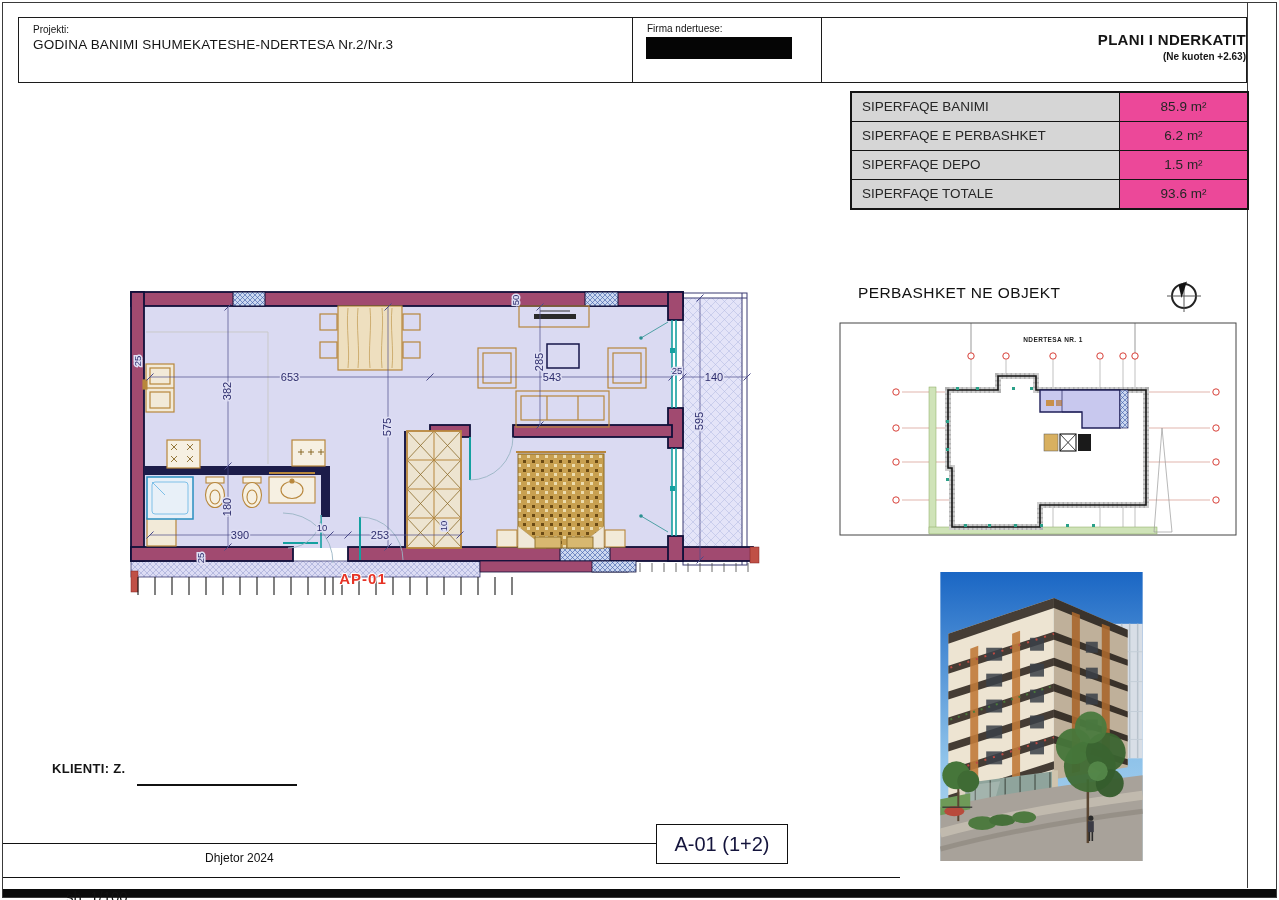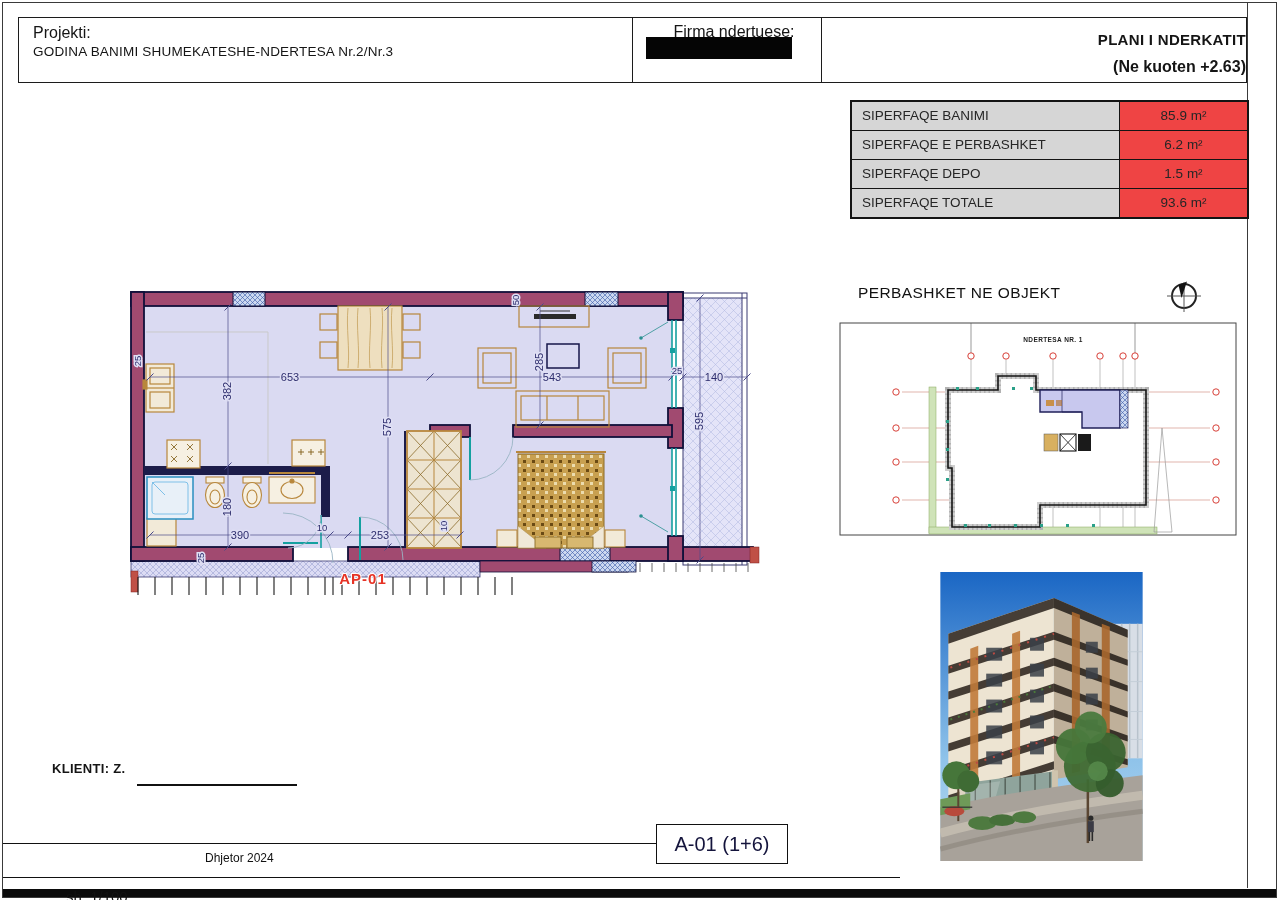--- a/index.html
+++ b/index.html
@@ -5,32 +5,32 @@
   html,body{margin:0;padding:0;background:#ffffff;}
   .page{position:relative;width:1279px;height:900px;background:#fff;overflow:hidden;
         font-family:"Liberation Sans",sans-serif;color:#151515;}
   .page-border{position:absolute;left:2px;top:2px;width:1273px;height:894px;border:1.5px solid #3a3a3a;}
   .right-margin-line{position:absolute;left:1247px;top:3px;height:885px;width:0;border-left:1px solid #3a3a3a;}
   .bottom-band{position:absolute;left:3px;right:3px;bottom:3px;height:8px;background:#0b0b0b;}
 
   
   .hdr{position:absolute;left:18px;top:17px;width:1229px;height:66px;border:1px solid #1c1c1c;display:flex;box-sizing:border-box;background:#fff;}
   .hdr-c1{width:614px;border-right:1px solid #1c1c1c;box-sizing:border-box;padding:6px 12px 0 14px;}
-  .hdr-c2{width:189px;border-right:1px solid #1c1c1c;box-sizing:border-box;padding:5px 0 0 14px;position:relative;text-align:center;}
+  .hdr-c2{width:189px;border-right:1px solid #1c1c1c;box-sizing:border-box;padding:5px 0 0 14px;position:relative;}
   .hdr-c3{flex:1;text-align:right;padding-top:13px;font-weight:bold;}
-  .t12{font-size:16px;} .t13{font-size:13.5px;letter-spacing:.2px;} .t15{font-size:15px;letter-spacing:.3px;}
-  .mt2{margin-top:2px;} .mt8{margin-top:8px;} .mt3{margin-top:10px;}
+  .t12{font-size:10px;} .t13{font-size:13.5px;letter-spacing:.2px;} .t15{font-size:15px;letter-spacing:.3px;}
+  .mt2{margin-top:2px;} .mt8{margin-top:8px;} .mt3{margin-top:3px;}
   .firm-logo{position:absolute;left:13px;top:19px;width:146px;height:22px;background:#050505;}
 
   
-  .area-table{position:absolute;left:850px;top:91px;width:399px;border:2px solid #141414;box-sizing:border-box;background:#fff;margin-top:9px;}
+  .area-table{position:absolute;left:850px;top:91px;width:399px;border:2px solid #141414;box-sizing:border-box;background:#fff;}
   .area-row{display:flex;height:28px;border-bottom:1px solid #141414;}
   .area-row:last-child{border-bottom:none;}
   .area-label{flex:1;background:#d6d6d6;border-right:1px solid #141414;font-size:13.5px;color:#262626;padding:6px 0 0 10px;box-sizing:border-box;}
-  .area-value{width:127px;background:#ef4444;font-size:13.5px;color:#262626;text-align:center;padding-top:6px;box-sizing:border-box;}
+  .area-value{width:127px;background:#ec4899;font-size:13.5px;color:#262626;text-align:center;padding-top:6px;box-sizing:border-box;}
 
   .pos-heading{position:absolute;left:858px;top:284px;font-size:15.5px;letter-spacing:.4px;color:#121212;}
 
   
   .klienti{position:absolute;left:52px;top:761px;font-size:13px;font-weight:bold;letter-spacing:.3px;}
   .klienti-line{position:absolute;left:137px;top:784px;width:160px;border-top:2px solid #111;}
   .plan-title{position:absolute;left:62px;top:817px;font-size:17.5px;letter-spacing:.5px;color:#111;}
   .rule1{position:absolute;left:3px;top:843px;width:653px;border-top:1.2px solid #111;}
   .rule2{position:absolute;left:3px;top:877px;width:897px;border-top:1.2px solid #111;}
   .scale-txt{position:absolute;left:66px;top:888px;font-size:15px;color:#111;}
@@ -464,15 +464,15 @@
     </g>
   </svg>
 
   <div class="klienti">KLIENTI: Z.</div>
   <div class="klienti-line"></div>
   <div class="rule1"></div>
   <div class="rule2"></div>
   <div class="scale-txt">sh. 1/100</div>
   <div class="date-txt">Dhjetor 2024</div>
   <div class="sheet-box">
-    <span>A-01 (1+6)</span>
+    <span>A-01 (1+2)</span>
   </div>
 </div>
 
 </body></html>

